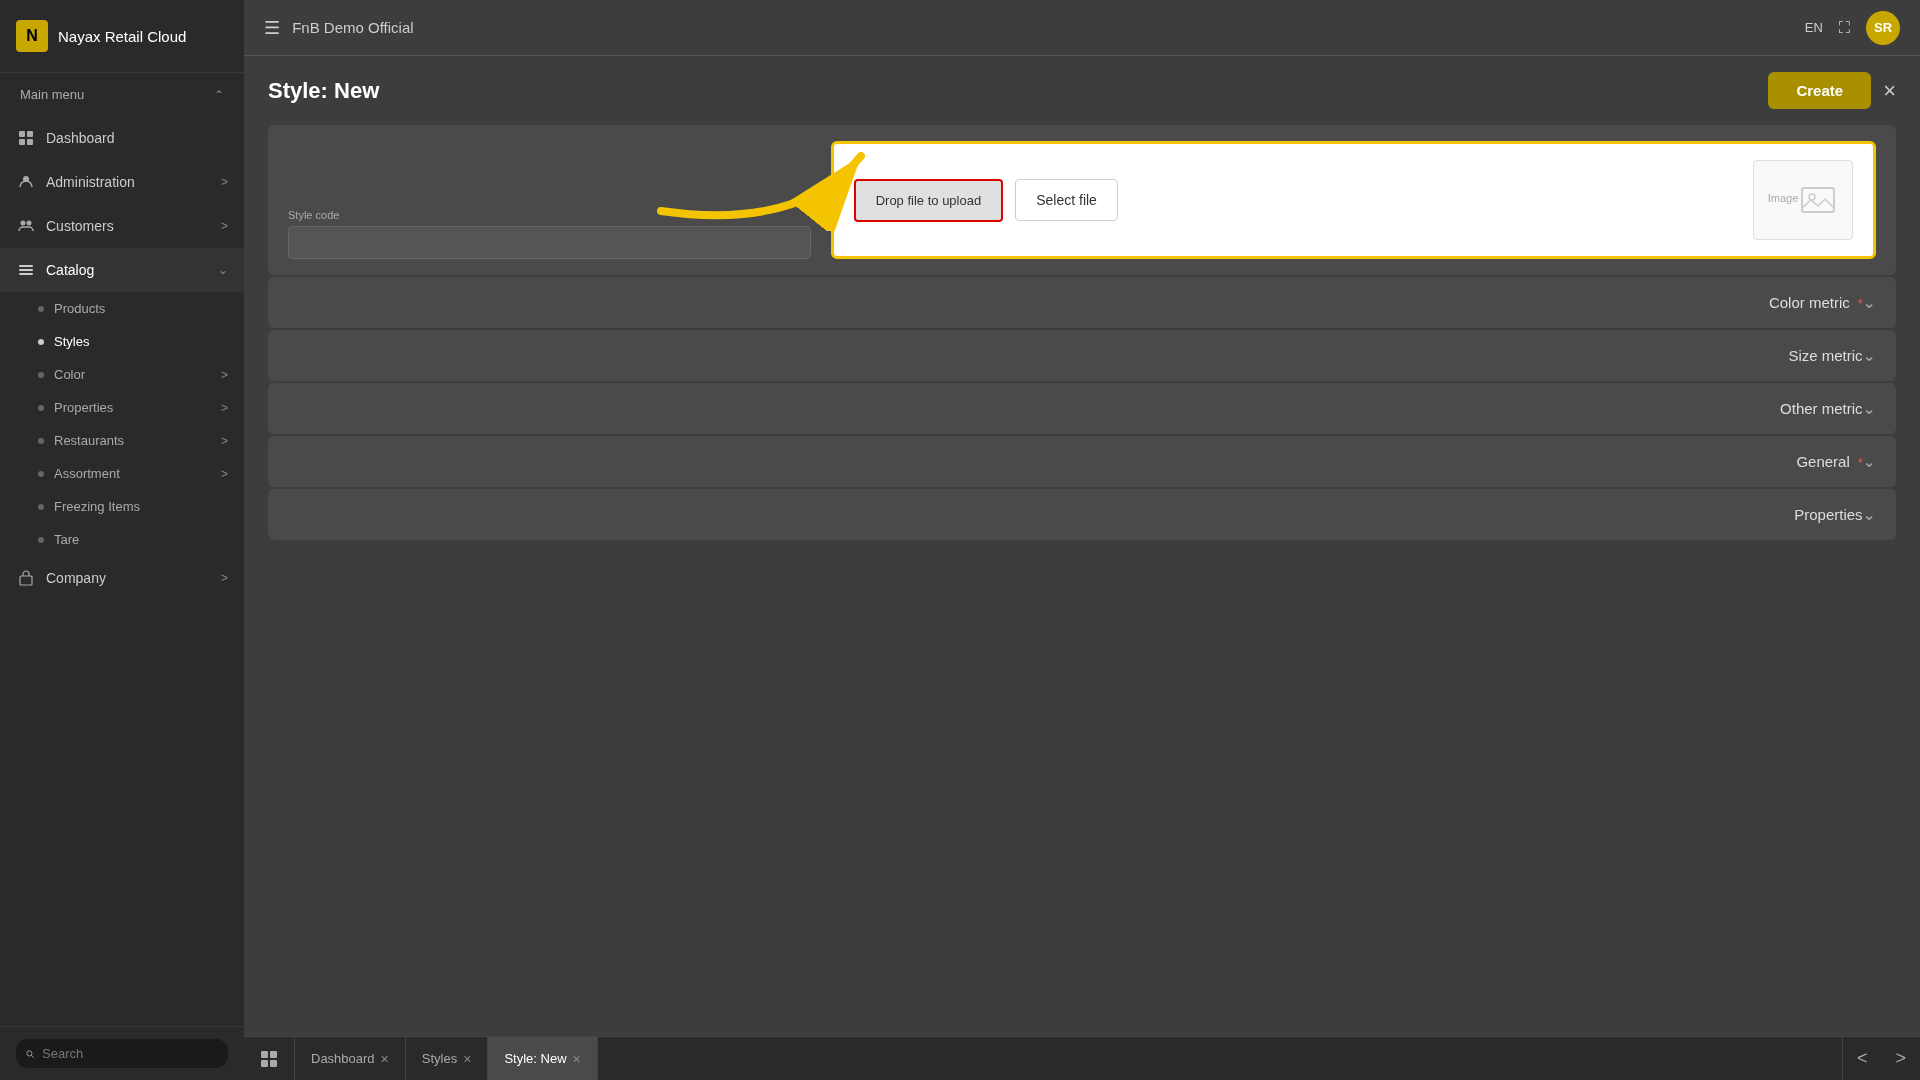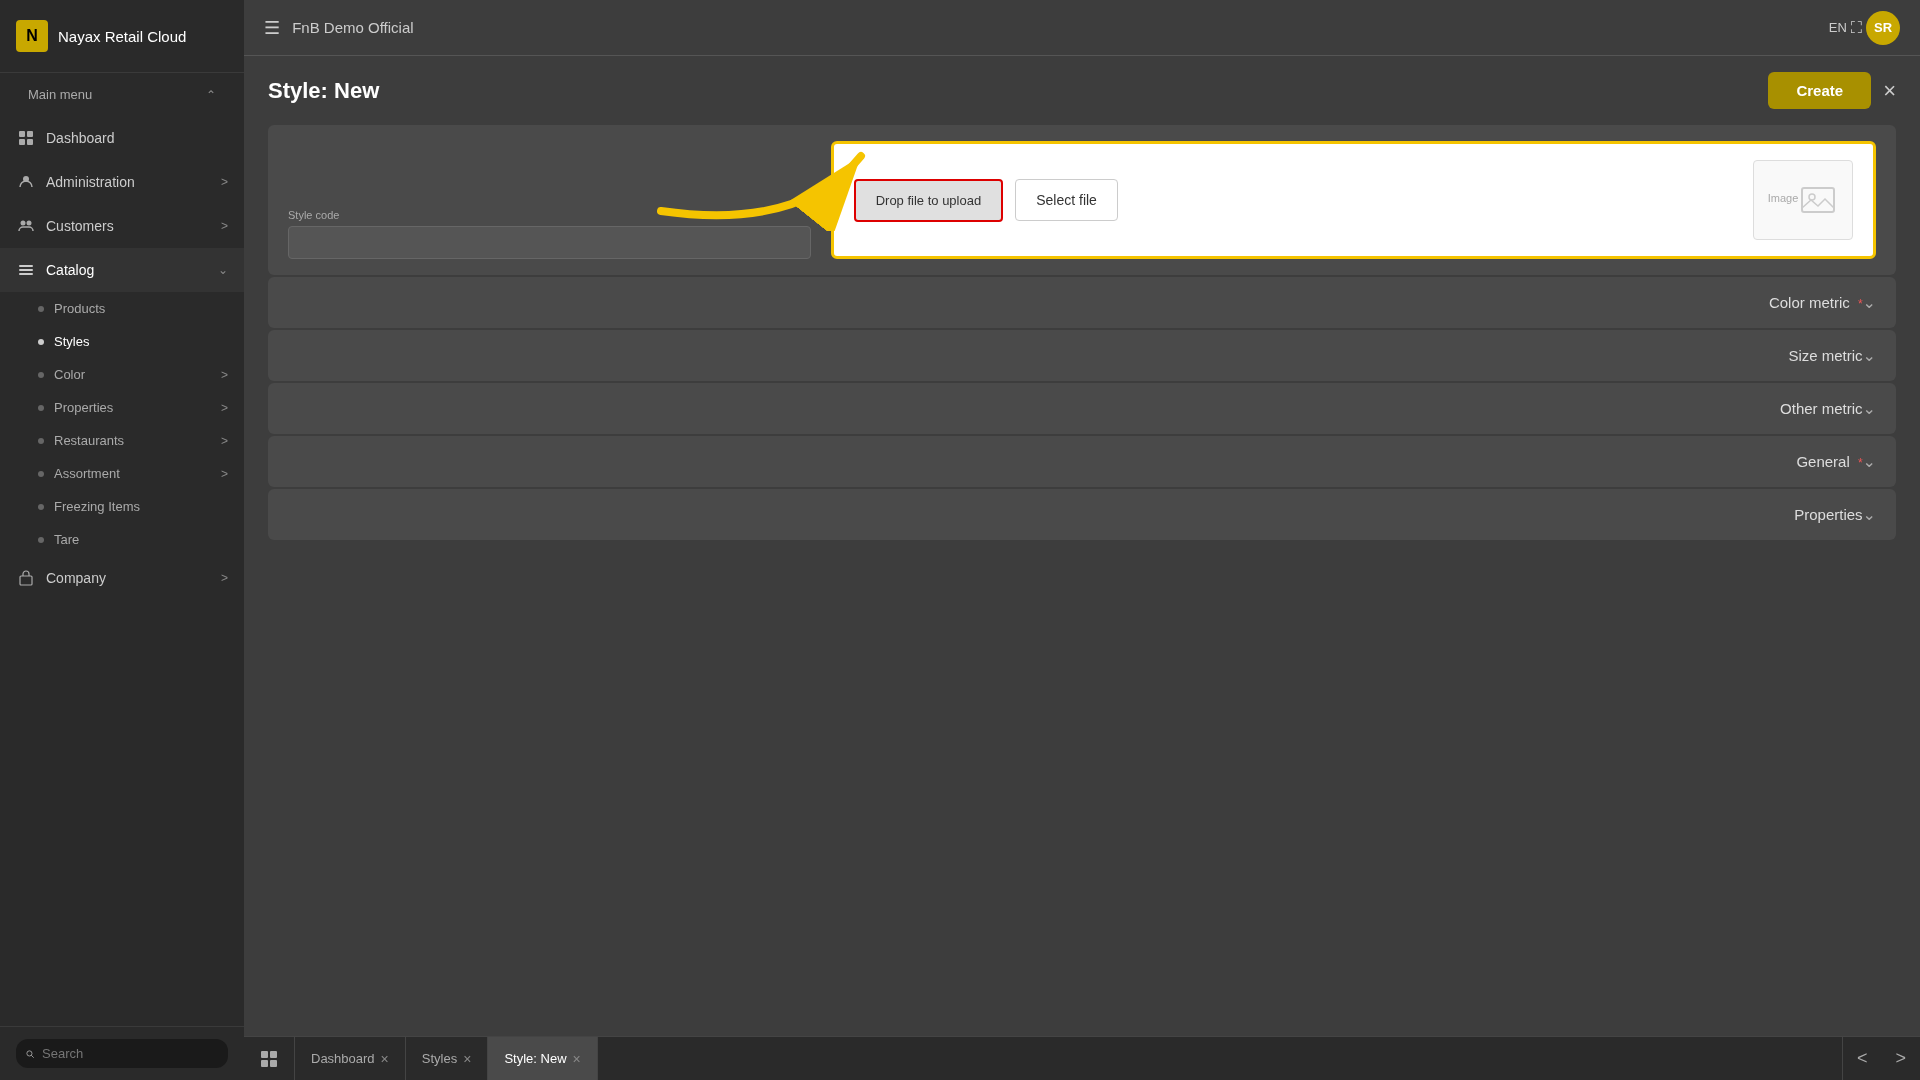--- a/index.html
+++ b/index.html
@@ -32,21 +32,21 @@
       justify-content: center;
       font-weight: bold;
       color: #000;
       font-size: 16px;
     }
     .sidebar-title { color: #fff; font-size: 15px; font-weight: 500; }
     .main-menu-header {
       display: flex;
       align-items: center;
       justify-content: space-between;
-      padding: 14px 28px;
+      padding: 14px 20px;
       color: #aaa;
       font-size: 13px;
       cursor: pointer;
       gap: 46px;
     }
     .sidebar-item {
       display: flex;
       align-items: center;
       justify-content: space-between;
       padding: 12px 16px;
@@ -119,21 +119,21 @@
       justify-content: space-between;
       padding: 0 20px;
       height: 56px;
       background: #3d3d3d;
       border-bottom: 1px solid #555;
       flex-shrink: 0;
     }
     .topbar-left { display: flex; align-items: center; gap: 12px; }
     .topbar-menu-icon { color: #ccc; font-size: 18px; cursor: pointer; }
     .topbar-title { color: #ccc; font-size: 15px; }
-    .topbar-right { display: flex; align-items: center; gap: 4px; }
+    .topbar-right { display: flex; align-items: center; gap: 16px; }
     .topbar-lang { color: #ccc; font-size: 13px; }
     .topbar-expand { color: #ccc; font-size: 16px; cursor: pointer; }
     .topbar-avatar {
       width: 34px; height: 34px;
       background: #c8a800;
       border-radius: 50%;
       display: flex; align-items: center; justify-content: center;
       color: #fff;
       font-size: 13px;
       font-weight: 600;

